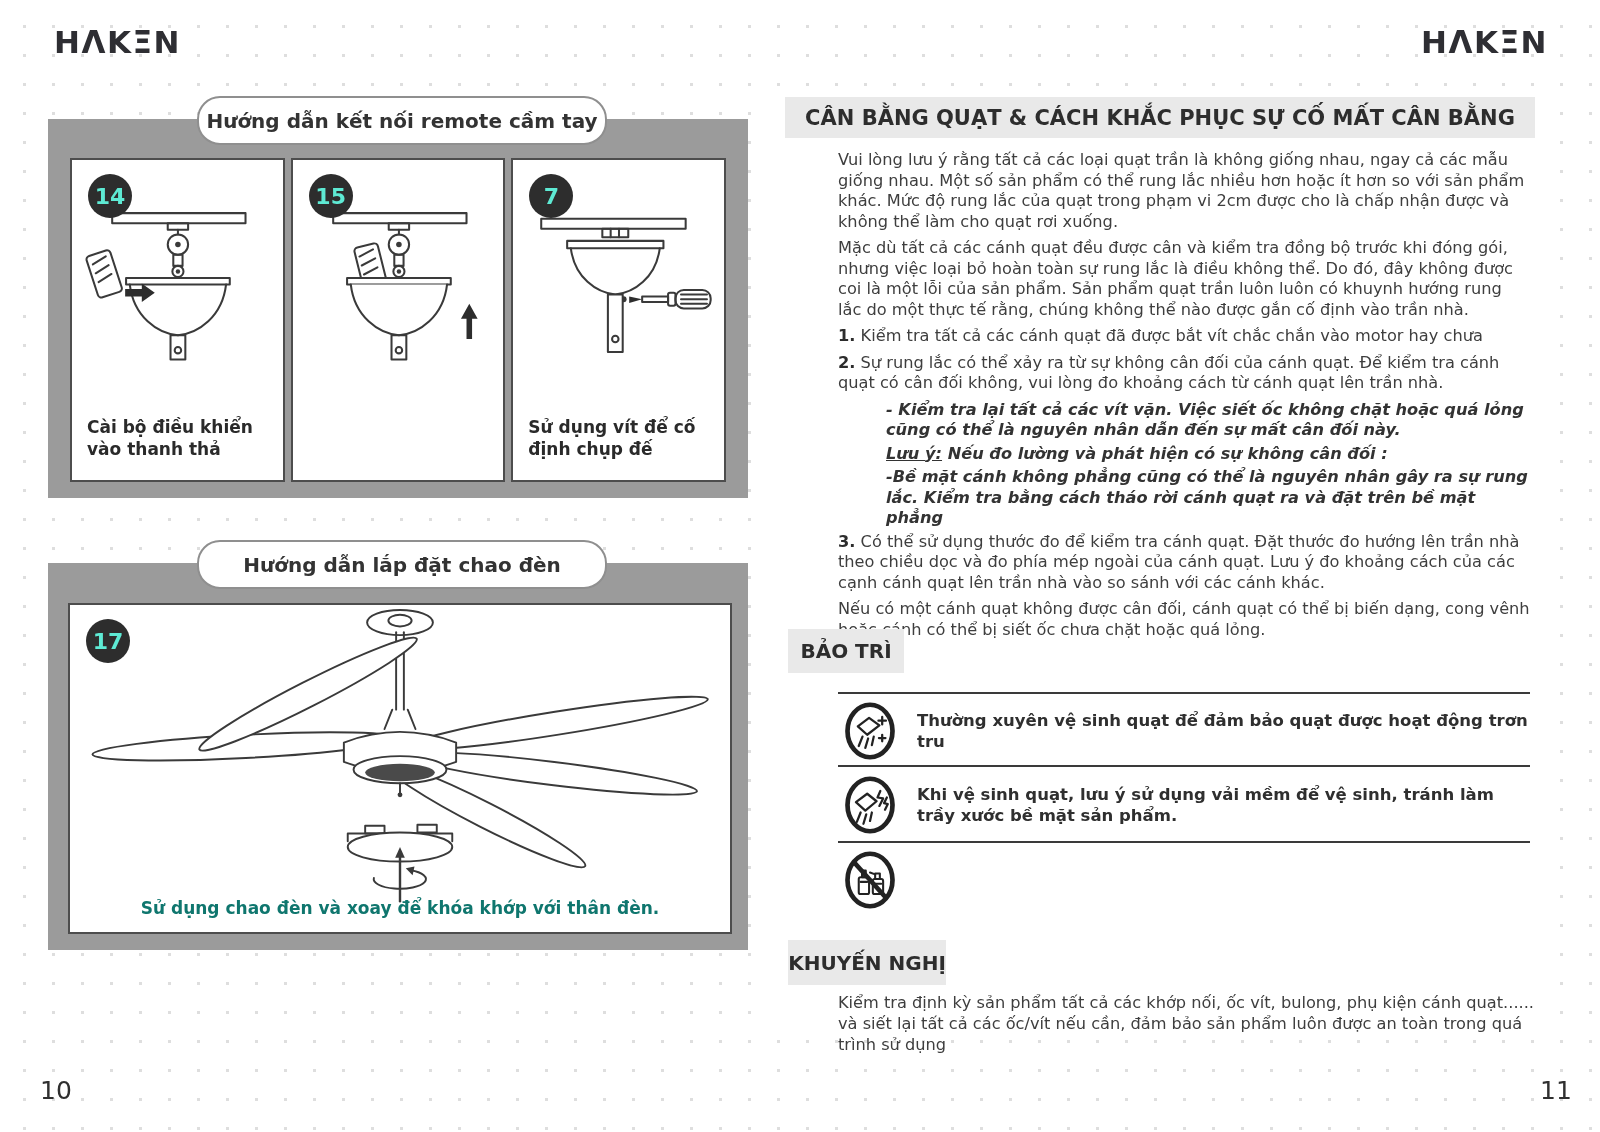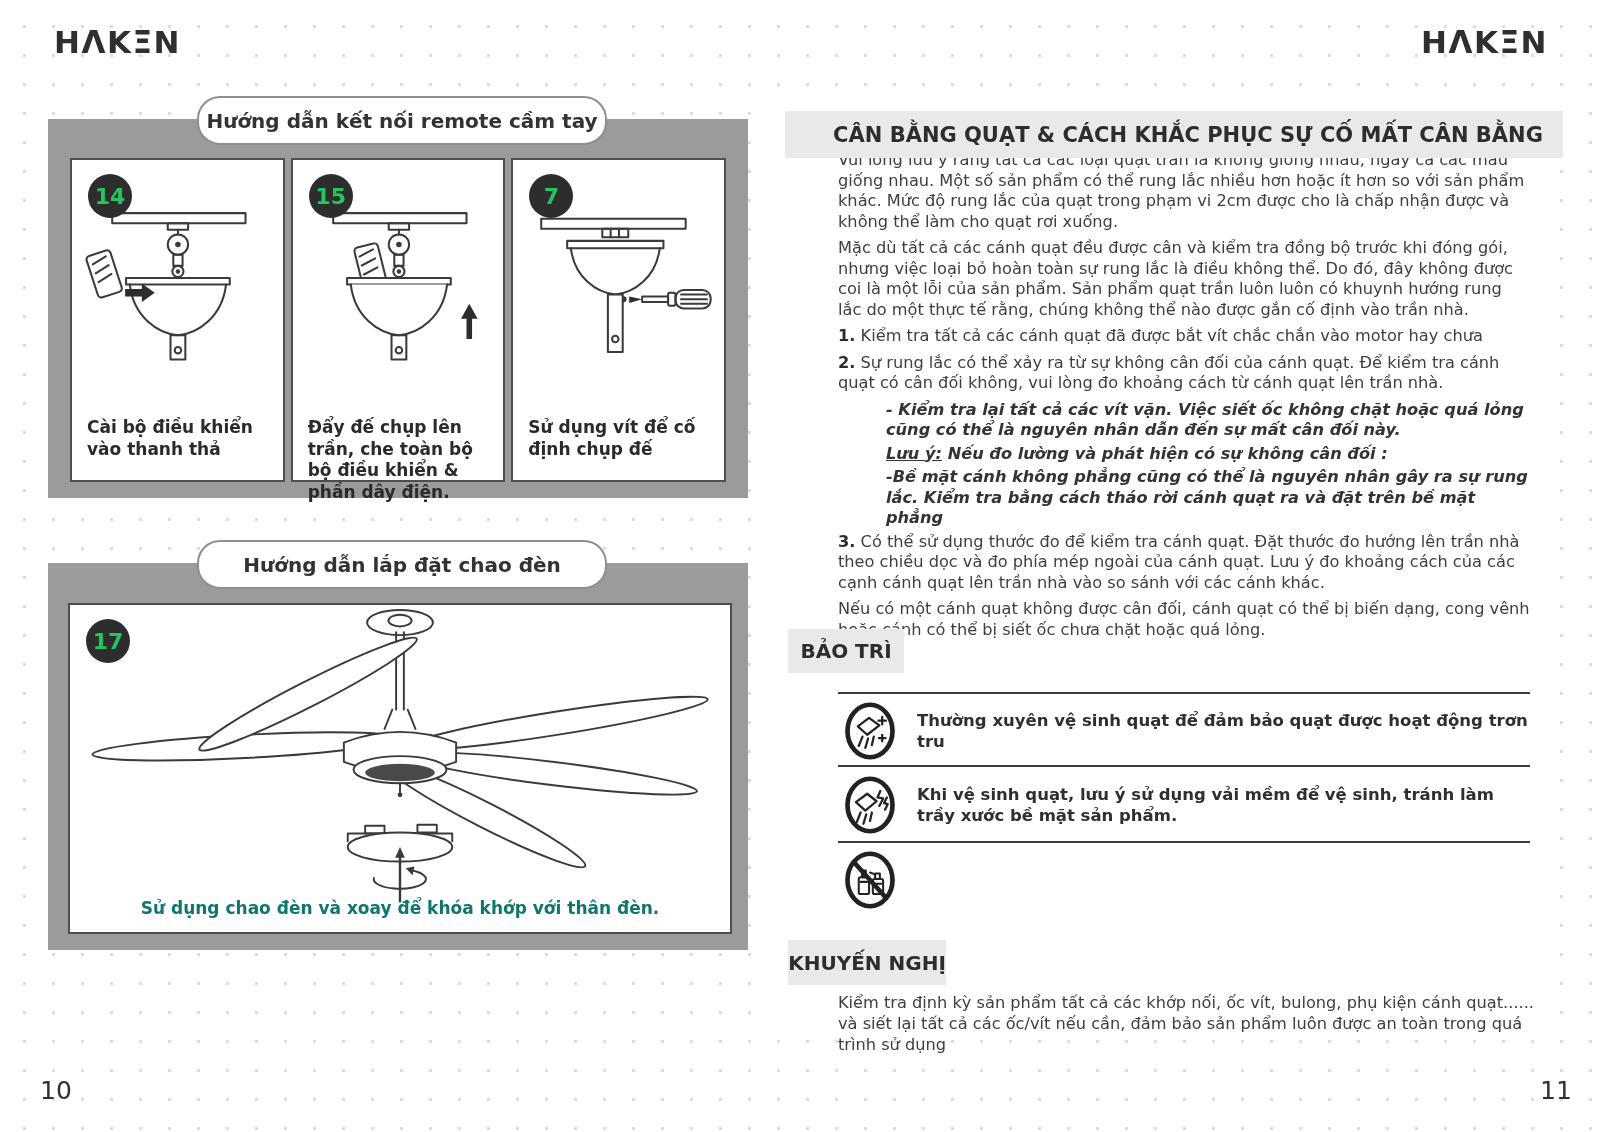--- a/index.html
+++ b/index.html
@@ -16,34 +16,34 @@
   .graybox1{top:119px;height:379px;}
   .graybox2{top:563px;height:387px;}
   .pill{position:absolute;left:197px;width:406px;height:45px;background:#ffffff;border:2px solid #8f8f8f;
     border-radius:23px;display:flex;align-items:center;justify-content:center;
     font-size:20px;font-weight:700;color:#333;z-index:4;}
   .pill1{top:96px;}
   .pill2{top:540px;}
   .cards{position:absolute;left:70px;top:158px;width:656px;display:flex;gap:6px;z-index:2;}
   .step-card{flex:1;height:320px;background:#fff;border:2px solid #4d4d4d;position:relative;}
   .badge{position:absolute;left:16px;top:14px;width:44px;height:44px;border-radius:50%;background:#2d2d2d;
-    color:#22c55e;font-size:22px;font-weight:700;display:flex;align-items:center;justify-content:center;z-index:2;}
+    color:#5eead4;font-size:22px;font-weight:700;display:flex;align-items:center;justify-content:center;z-index:2;}
   .card-caption{position:absolute;left:15px;right:16px;top:257px;font-size:17px;font-weight:700;
     line-height:1.27;color:#2a2a2a;}
   .step-art{position:absolute;left:50%;top:36px;transform:translateX(-50%);}
   .card17{position:absolute;left:68px;top:603px;width:660px;height:327px;background:#fff;border:2px solid #4d4d4d;z-index:2;}
   .fan-art{position:absolute;left:10px;top:4px;}
   .caption17{position:absolute;left:0;right:0;top:293px;text-align:center;font-size:17px;font-weight:700;color:#0f766e;}
   .pageno{position:absolute;top:1076px;font-size:25px;color:#2f2f2f;}
   .pageno-left{left:40px;}
   .pageno-right{left:1540px;}
   .right-panel{position:absolute;left:775px;top:88px;width:766px;height:950px;background:#fff;}
   .hbar{position:absolute;background:#e9e9e9;display:flex;align-items:center;justify-content:center;
     font-weight:700;color:#2d2d2d;z-index:2;}
-  .hbar-main{left:785px;top:111px;width:750px;height:47px;font-size:21px;padding-left:28px;}
+  .hbar-main{left:785px;top:97px;width:750px;height:41px;font-size:21px;}
   .hbar-maint{left:788px;top:629px;width:116px;height:44px;font-size:20px;}
   .hbar-reco{left:788px;top:940px;width:158px;height:45px;font-size:20px;}
   .rcol{position:absolute;left:838px;top:150px;width:692px;font-size:16.2px;line-height:20.5px;color:#3e3e3e;}
   .rcol p{margin:0 0 6px 0;}
   .subhead{font-size:20px;font-weight:700;color:#222;margin:10px 0 5px 0;}
   .num{font-weight:700;color:#2c2c2c;}
   .note{margin-left:48px;font-style:italic;font-weight:700;color:#333;}
   .note p{margin:0 0 3px 0;}
   .note .ul{text-decoration:underline;}
   .maint-row{position:absolute;left:838px;width:692px;border-top:2px solid #3a3a3a;
@@ -119,21 +119,20 @@
               <line x1="70" y1="74" x2="86" y2="70"></line>
             </g>
             <rect x="53" y="80" width="112" height="7" fill="#fff"></rect>
             <path d="M57,87 C61,122 87,140 109,142 C131,140 157,122 161,87" fill="#fff"></path>
             <rect x="101" y="142" width="16" height="26"></rect>
             <circle cx="109" cy="158" r="3.5"></circle>
             <polygon points="185,108 176,124 182,124 182,146 188,146 188,124 194,124" fill="#2d2d2d" stroke="none"></polygon>
           </g>
         </svg>
       </span>
-      <div class="card-caption">Đẩy đế chụp lên trần, che toàn bộ bộ điều khiển &amp; phần dây điện.</div>
     </div>
 
     <div class="step-card">
       <div class="badge">7</div>
       <span class="step-art">
         <svg width="200" height="212" viewBox="0 0 216 212">
           <g stroke="#3a3a3a" stroke-width="2.2" fill="none" stroke-linejoin="round" stroke-linecap="round">
             <rect x="24" y="16" width="156" height="11"></rect>
             <rect x="90" y="27" width="28" height="9"></rect>
             <line x1="99" y1="27" x2="99" y2="36"></line>

